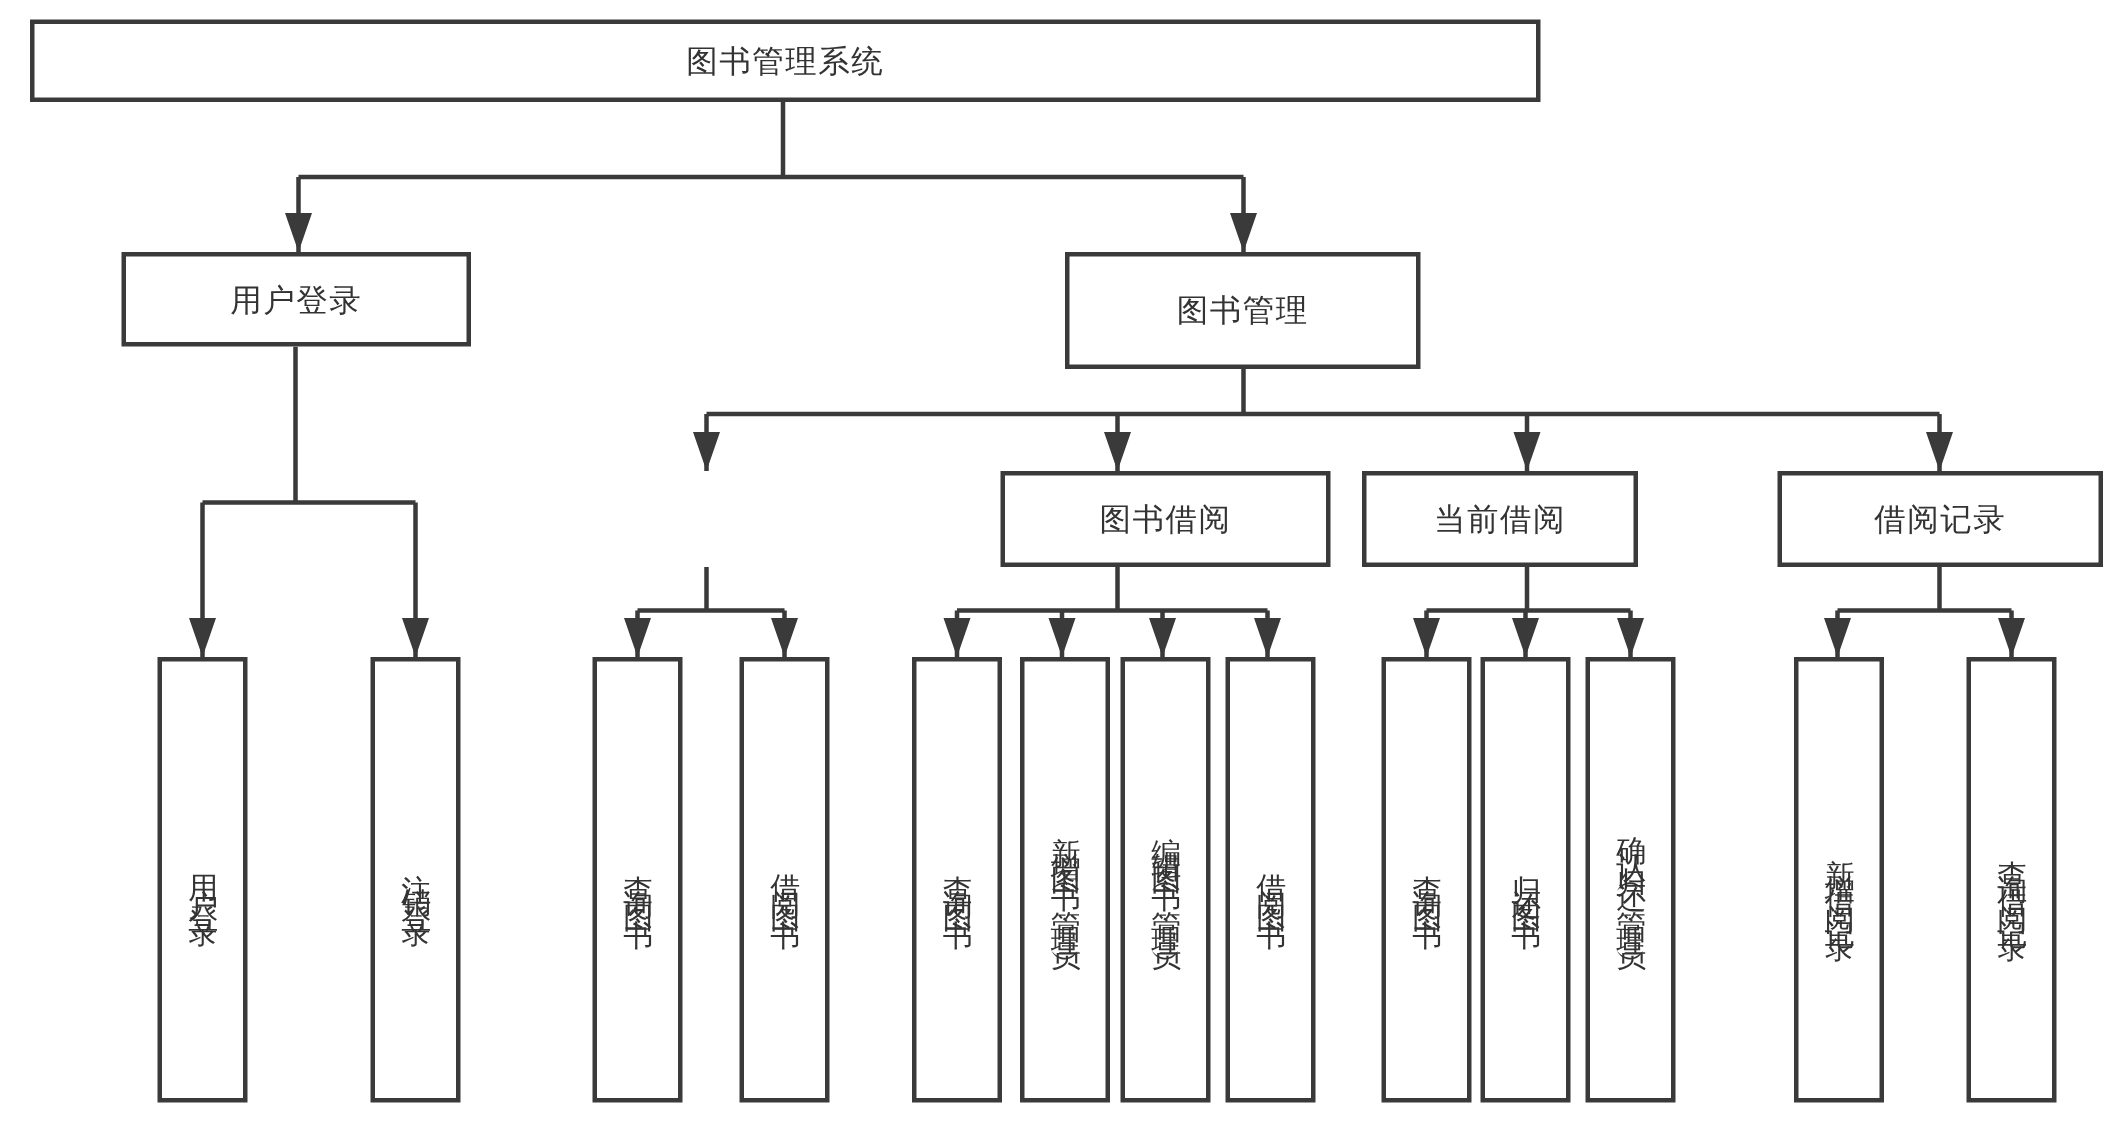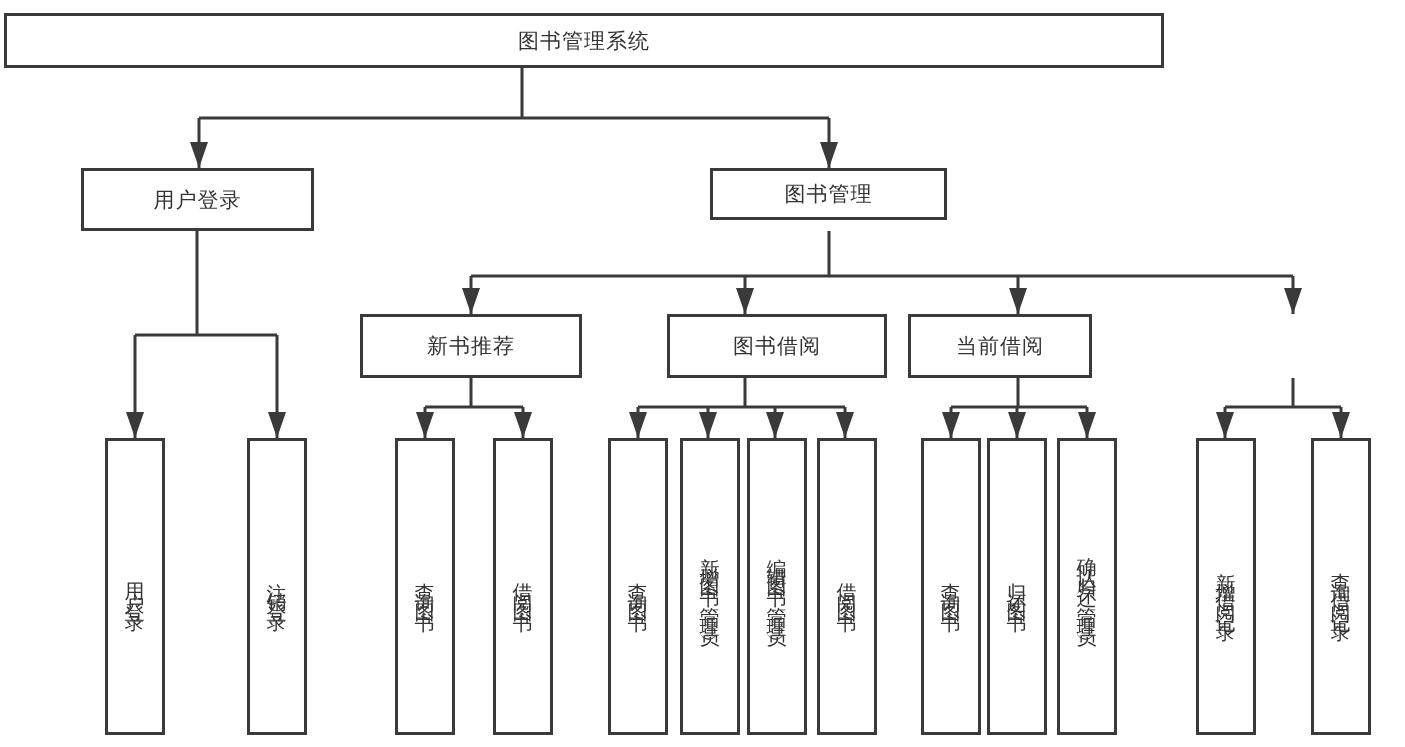--- a/index.html
+++ b/index.html
@@ -43,23 +43,23 @@
   .v-label {
     writing-mode: vertical-rl;
     text-orientation: mixed;
     font-size: 20px;
     line-height: 1;
     letter-spacing: 10px;
     color: #333333;
   }
 
   
-  .n-root          { left: 4px;   top: 13px;  width: 1160px; height: 55px; }
+  .n-root          { left: 20px;   top: 13px;  width: 1007px; height: 55px; }
   .n-user-login    { left: 81px;   top: 168px; width: 233px;  height: 63px; }
-  .n-book-mgmt     { left: 710px;  top: 168px; width: 237px;  height: 52px; }
+  .n-book-mgmt     { left: 710px;  top: 168px; width: 237px;  height: 78px; }
   .n-new-book      { left: 360px;  top: 314px; width: 222px;  height: 64px; }
   .n-book-borrow   { left: 635px;  top: 314px; width: 220px;  height: 64px; margin-left: 32px; }
   .n-current-bor   { left: 908px;  top: 314px; width: 184px;  height: 64px; }
   .n-bor-records   { left: 1185px; top: 314px; width: 217px;  height: 64px; }
 
   .l-1  { left: 105px; }
   .l-2  { left: 247px; }
   .l-3  { left: 395px; }
   .l-4  { left: 493px; }
   .l-5  { left: 608px; }
@@ -111,28 +111,28 @@
     <span class="h-label">图书管理系统</span>
   </div>
 
   <div class="node n-user-login">
     <span class="h-label">用户登录</span>
   </div>
   <div class="node n-book-mgmt">
     <span class="h-label">图书管理</span>
   </div>
 
-  <div class="node n-new-book">
-    <span class="h-label">新书推荐</span>
-  </div>
   <div class="node n-book-borrow">
     <span class="h-label">图书借阅</span>
   </div>
   <div class="node n-current-bor">
     <span class="h-label">当前借阅</span>
+  </div>
+  <div class="node n-bor-records">
+    <span class="h-label">借阅记录</span>
   </div>
 
   <div class="node leaf l-1">
     <span class="v-label">用户登录</span>
   </div>
   <div class="node leaf l-2">
     <span class="v-label">注销登录</span>
   </div>
 
   <div class="node leaf l-3">

